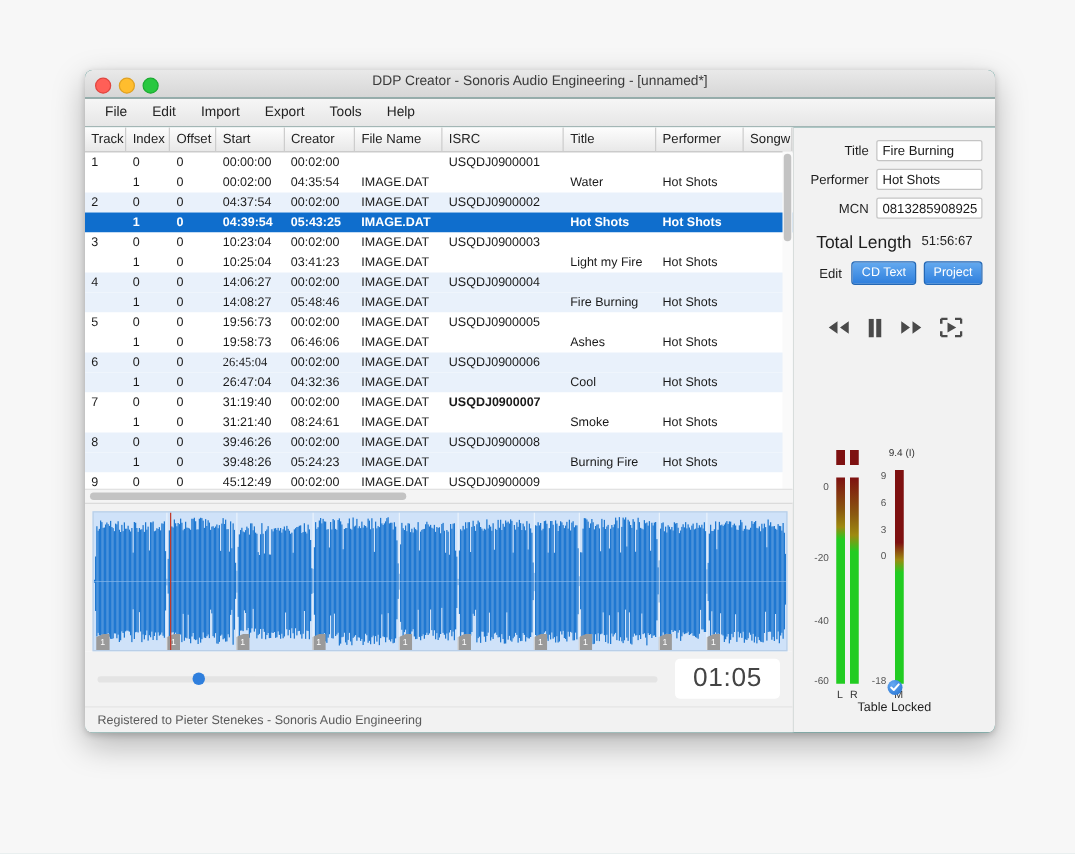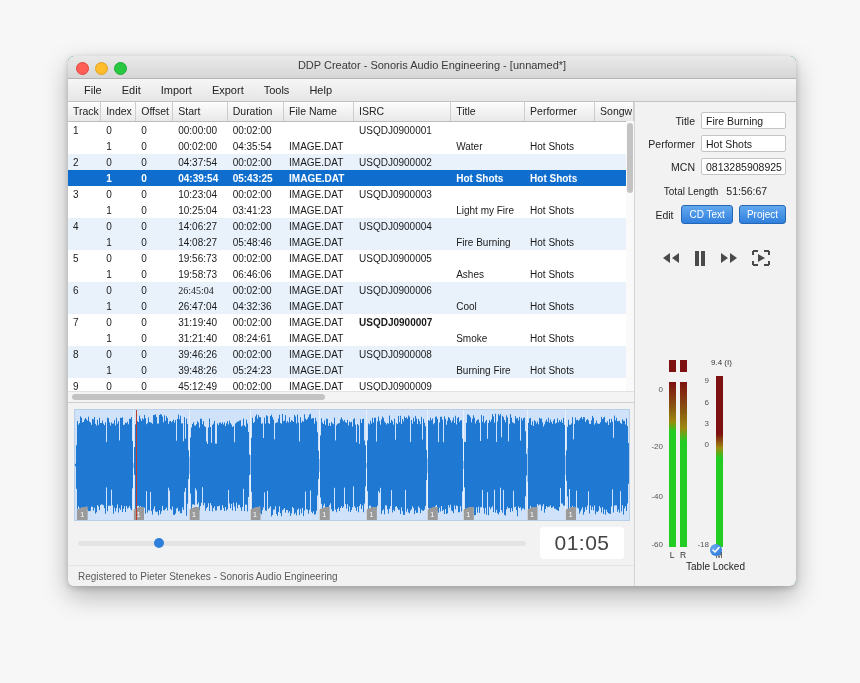--- a/index.html
+++ b/index.html
@@ -215,21 +215,21 @@
     border-radius: 2px;
     font-size: 10.5px; color: #1a1a1a;
     padding: 2px 0 0 4px;
     box-sizing: border-box;
     overflow: hidden; white-space: nowrap;
   }
   .total-row {
     display: flex; align-items: center; justify-content: center;
     gap: 8px; margin: 10px 0 8px 0;
   }
-  .total-row .lbl { font-size: 10px; color: #1e1e1e; }
+  .total-row .lbl { font-size: 14px; color: #1e1e1e; }
   .total-row .val { font-size: 10.5px; color: #1e1e1e; }
   .edit-row {
     display: flex; align-items: center; justify-content: flex-end;
     gap: 6px; padding-right: 10px;
   }
   .edit-row .lbl { font-size: 10.5px; color: #1e1e1e; margin-right: 2px; }
   .btn-blue {
     background: linear-gradient(#63a9ef, #2f7fdd);
     border: 1px solid #2468b5;
     border-radius: 3px;
@@ -310,21 +310,21 @@
   <div class="body">
 
     <div class="left-pane">
 
       <div class="table-wrap">
         <div class="thead" id="thead">
             <div class="th" style="width: 34px;">Track</div>
             <div class="th" style="width: 36px;">Index</div>
             <div class="th" style="width: 38px;">Offset</div>
             <div class="th" style="width: 56px;">Start</div>
-            <div class="th" style="width: 58px;">Duration</div>
+            <div class="th" style="width: 58px;">Creator</div>
             <div class="th" style="width: 72px;">File Name</div>
             <div class="th" style="width: 100px;">ISRC</div>
             <div class="th" style="width: 76px;">Title</div>
             <div class="th" style="width: 72px;">Performer</div>
             <div class="th" style="width: 40px;">Songw</div>
           </div>
         <div class="tbody" id="tbody">
             <div class="row plain">
               <div class="cell" style="width: 34px;">1</div>
               <div class="cell" style="width: 36px;">0</div>

